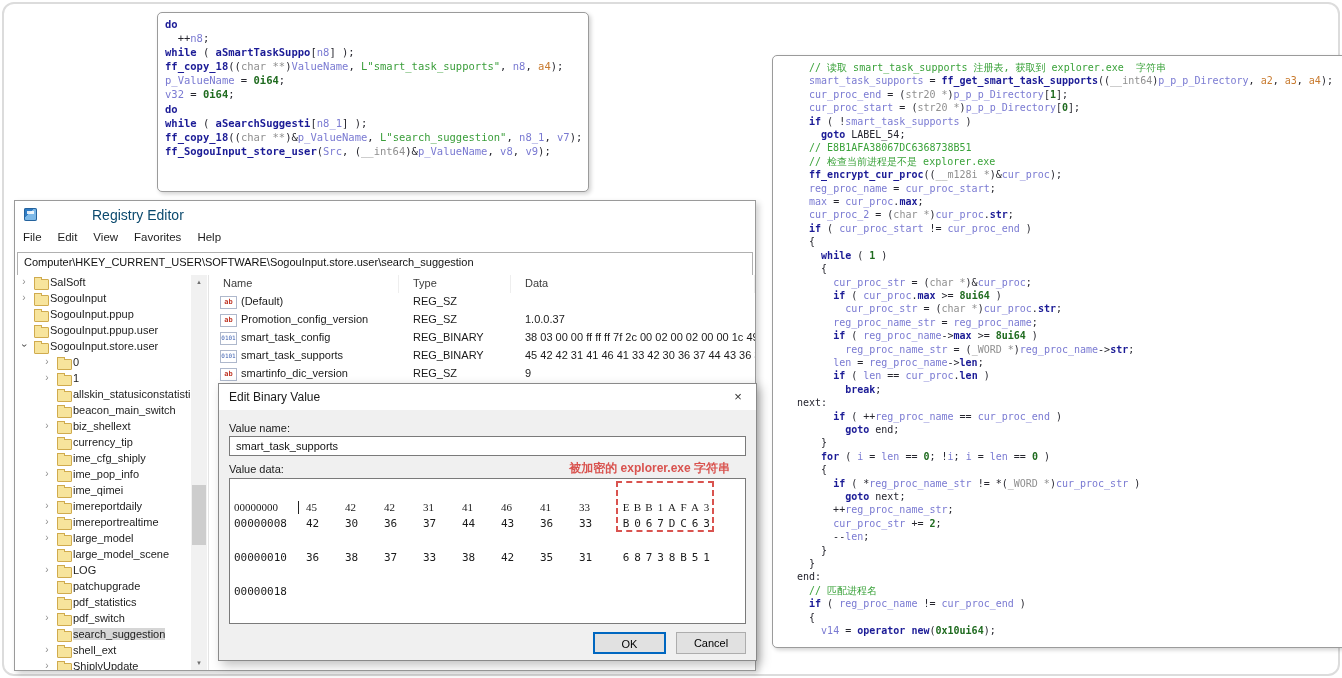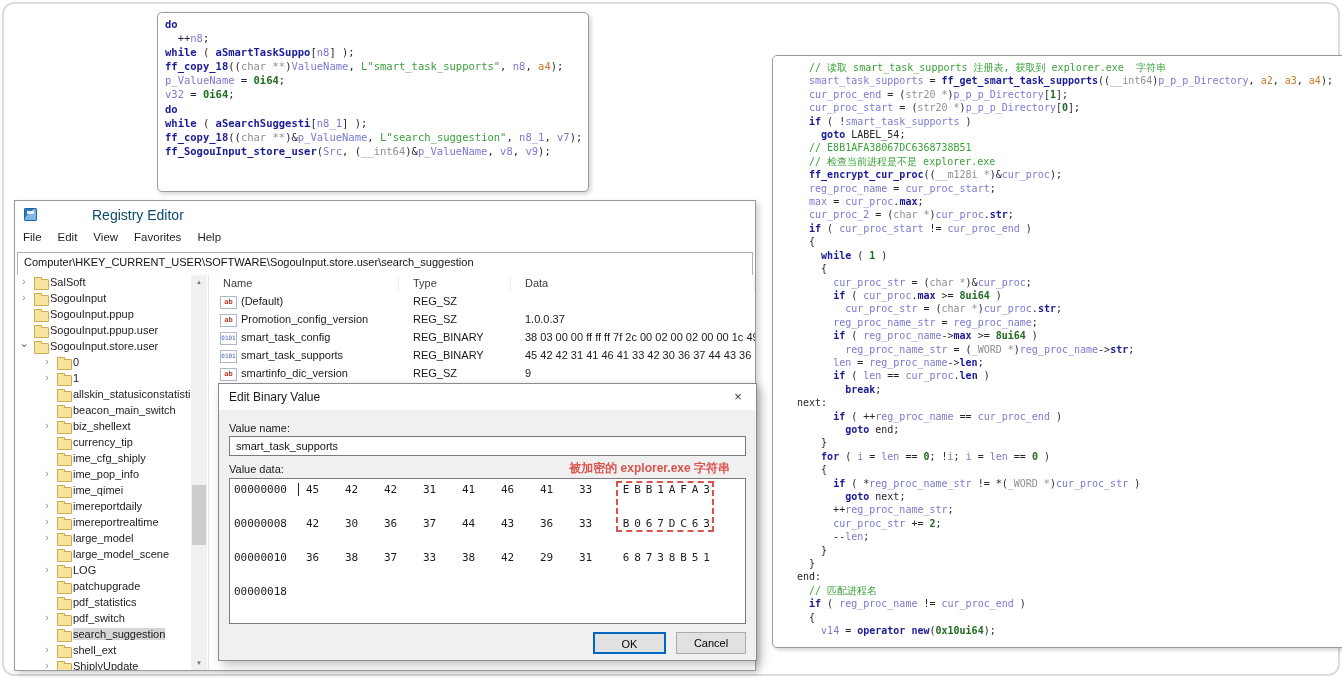--- a/index.html
+++ b/index.html
@@ -335,21 +335,21 @@
     <div class="dlg-title">
       <div class="t">Edit Binary Value</div>
       <div class="dlg-close">×</div>
     </div>
     <div class="dlg-label" style="left:10px;top:38px;">Value name:</div>
     <div class="dlg-input">smart_task_supports</div>
     <div class="dlg-label" style="left:10px;top:79px;">Value data:</div>
     <div class="annotation">被加密的 explorer.exe 字符串</div>
     <div class="hexbox" id="hex-box">
       <div class="dashedbox"></div>
-    <div class="hrow" style="top: 2px;">
+    <div class="hrow" style="top: 20px; font-family: Liberation Serif, serif;">
           <span class="haddr">00000000</span>
           <span class="hcaret"></span>
           <span class="hbyte" style="left: 76px;">45</span>
           <span class="hbyte" style="left: 115px;">42</span>
           <span class="hbyte" style="left: 154px;">42</span>
           <span class="hbyte" style="left: 193px;">31</span>
           <span class="hbyte" style="left: 232px;">41</span>
           <span class="hbyte" style="left: 271px;">46</span>
           <span class="hbyte" style="left: 310px;">41</span>
           <span class="hbyte" style="left: 349px;">33</span>
@@ -382,21 +382,21 @@
           <span class="hascii" style="left: 470.5px;">3</span>
         </div>
         <div class="hrow" style="top: 36px;">
           <span class="haddr">00000010</span>
           <span class="hbyte" style="left: 76px;">36</span>
           <span class="hbyte" style="left: 115px;">38</span>
           <span class="hbyte" style="left: 154px;">37</span>
           <span class="hbyte" style="left: 193px;">33</span>
           <span class="hbyte" style="left: 232px;">38</span>
           <span class="hbyte" style="left: 271px;">42</span>
-          <span class="hbyte" style="left: 310px;">29</span>
+          <span class="hbyte" style="left: 310px;">35</span>
           <span class="hbyte" style="left: 349px;">31</span>
           <span class="hascii" style="left: 390px;">6</span>
           <span class="hascii" style="left: 401.5px;">8</span>
           <span class="hascii" style="left: 413px;">7</span>
           <span class="hascii" style="left: 424.5px;">3</span>
           <span class="hascii" style="left: 436px;">8</span>
           <span class="hascii" style="left: 447.5px;">B</span>
           <span class="hascii" style="left: 459px;">5</span>
           <span class="hascii" style="left: 470.5px;">1</span>
         </div>

